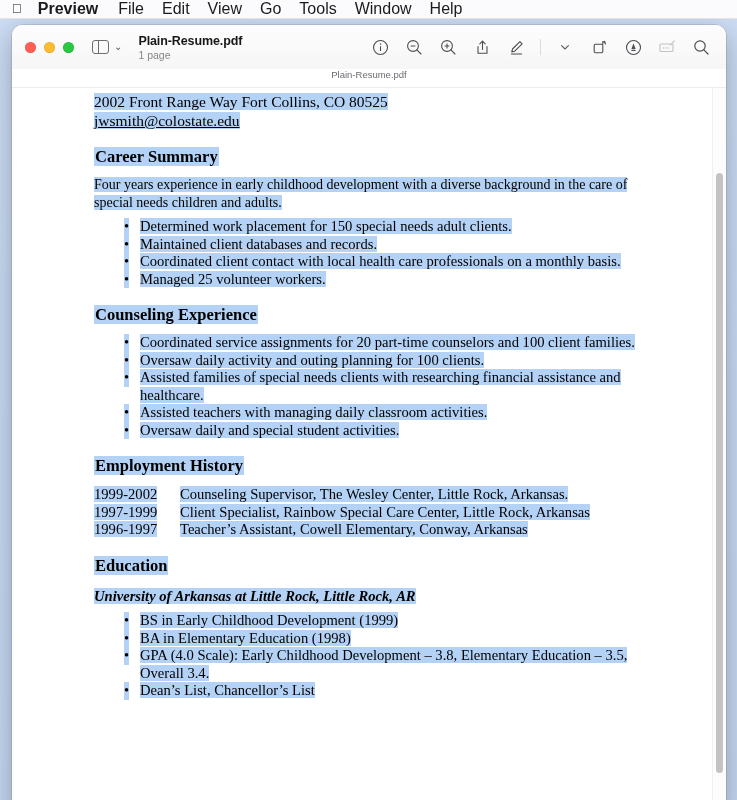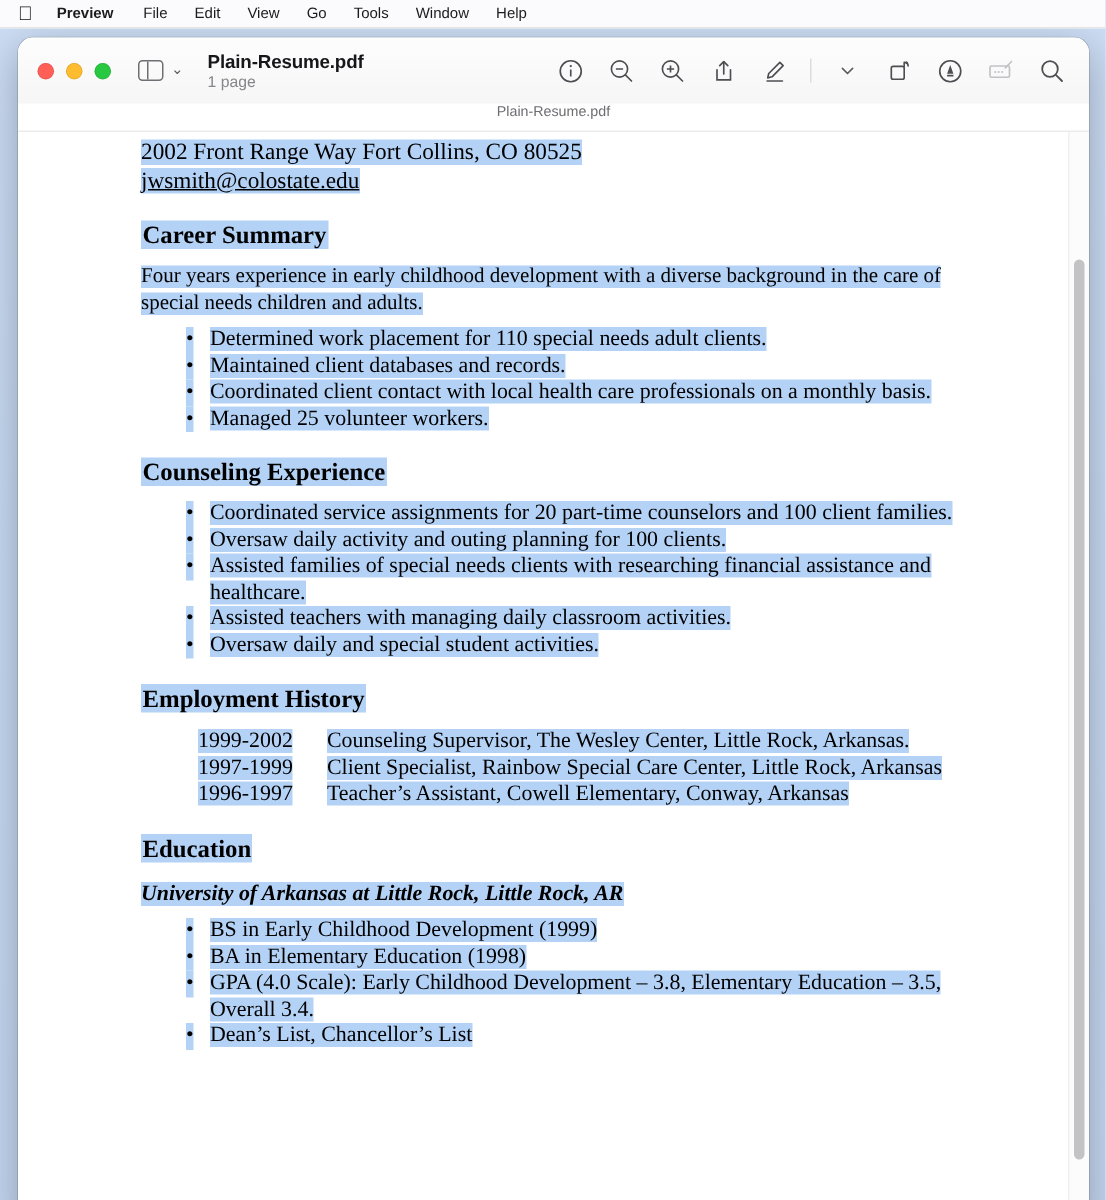--- a/index.html
+++ b/index.html
@@ -25,21 +25,21 @@
     display: flex; align-items: center;
     padding-left: 12px;
     border-bottom: 1px solid #e3e3e8;
     z-index: 30;
   }
   .apple-logo {
     font-size: 13px; line-height: 13px; color: #101010;
     margin-right: 16px; position: relative; top: -1px;
   }
   .menu-item {
-    font-size: 10px; color: #1b1b1b;
+    font-size: 16px; color: #1b1b1b;
     margin-right: 18px; white-space: nowrap;
   }
   .menu-item.app { font-weight: bold; margin-right: 20px; }
 
   
   #window {
     position: absolute;
     left: 12px; top: 25px;
     width: 714px; height: 790px;
     background: #ffffff;
@@ -122,21 +122,21 @@
     font-size: 14.6px; line-height: 17.5px;
     position: relative;
     padding-left: 46px;
     margin-bottom: 0px;
   }
   ul.blist li .bullet {
     position: absolute; left: 30px; top: 0;
     font-size: 14.6px; line-height: 17.5px;
   }
 
-  table.jobs { border-collapse: collapse; margin-top: 10px; margin-left: 38px; }
+  table.jobs { border-collapse: collapse; margin-top: 10px; }
   table.jobs td { font-size: 14.6px; line-height: 17.5px; vertical-align: top; padding: 0; }
   table.jobs td.yr { width: 86px; white-space: nowrap; }
 
   p.school { font-size: 14.6px; line-height: 17.5px; font-style: italic; font-weight: bold; margin-top: 12px; }
 
   
   #scrolltrack {
     position: absolute; right: 0; top: 0; bottom: 0;
     width: 14px; background: #fcfcfc;
     border-left: 1px solid #f0f0f0;
@@ -286,21 +286,21 @@
         </div>
 
         <h2 class="sec">
           <span class="hl">Career Summary</span>
         </h2>
         <p class="body">
           <span class="hl">Four years experience in early childhood development with a diverse background in the care of special needs children and adults.</span>
         </p>
 
         <ul class="blist">
-          <li><span class="bullet hl">•</span><span class="hl">Determined work placement for 110 special needs adult clients.</span></li>
+          <li><span class="bullet hl">•</span><span class="hl">Determined work placement for 150 special needs adult clients.</span></li>
           <li><span class="bullet hl">•</span><span class="hl">Maintained client databases and records.</span></li>
           <li><span class="bullet hl">•</span><span class="hl">Coordinated client contact with local health care professionals on a monthly basis.</span></li>
           <li><span class="bullet hl">•</span><span class="hl">Managed 25 volunteer workers.</span></li>
         </ul>
 
         <h2 class="sec">
           <span class="hl">Counseling Experience</span>
         </h2>
         <ul class="blist">
           <li><span class="bullet hl">•</span><span class="hl">Coordinated service assignments for 20 part-time counselors and 100 client families.</span></li>

